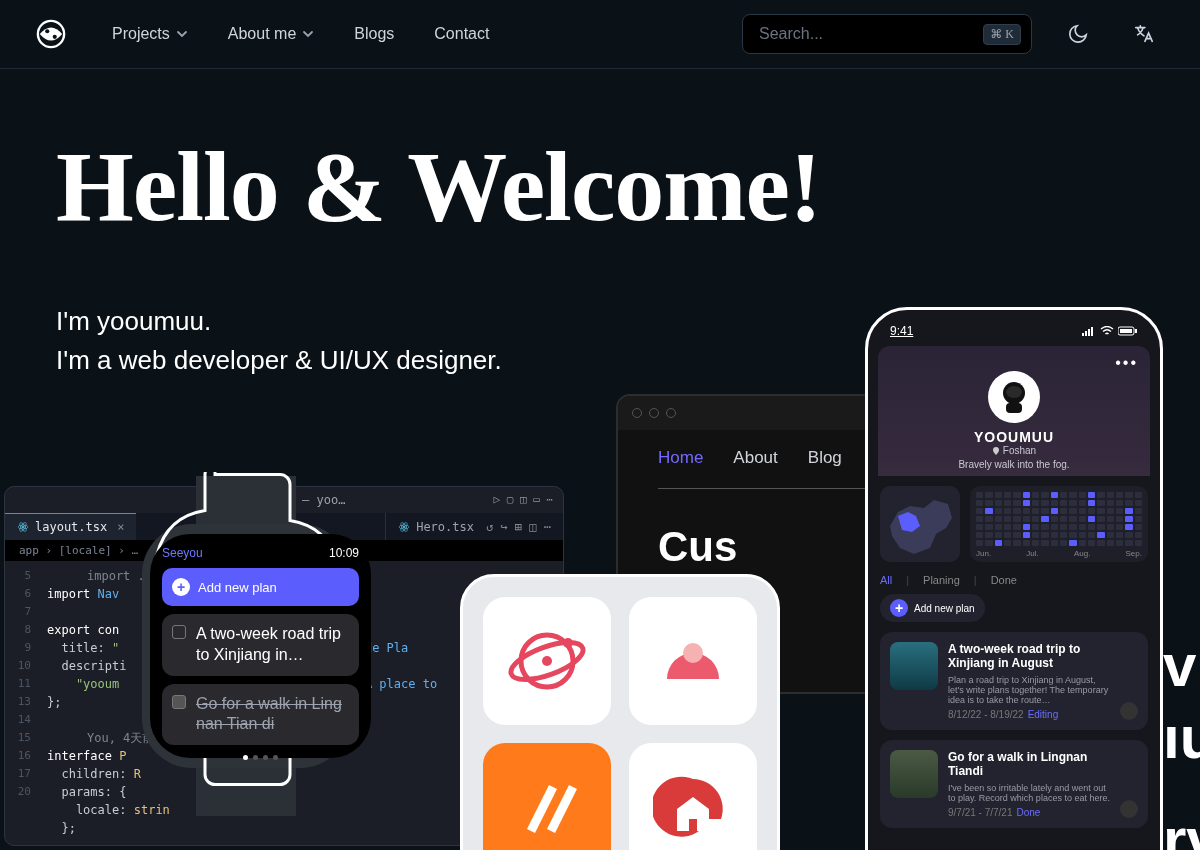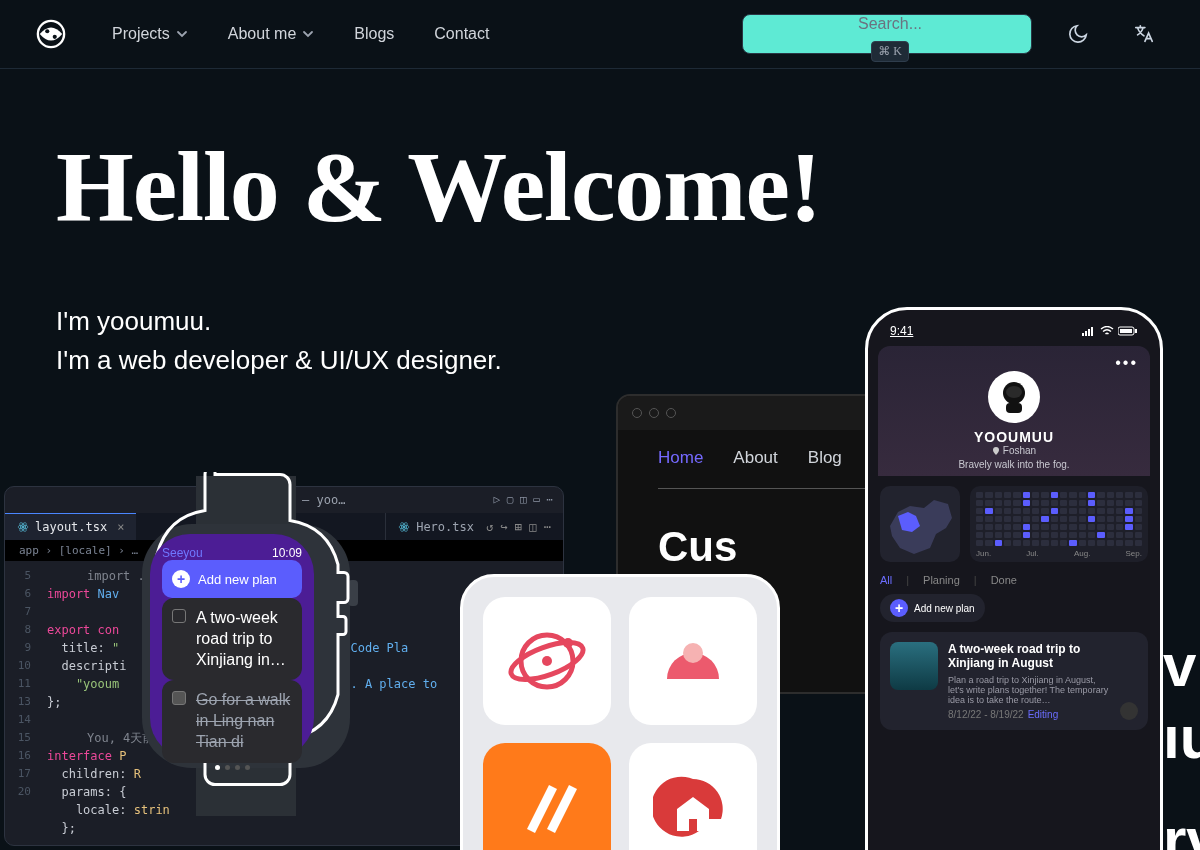--- a/index.html
+++ b/index.html
@@ -16,22 +16,22 @@
     display: flex; align-items: center;
     padding: 14px 36px;
     border-bottom: 1px solid #1e2a36;
     gap: 26px;
   }
   .logo { width: 30px; height:30px; }
   nav { display: flex; gap: 40px; margin-left: 20px; }
   .nav-item { display:flex; align-items:center; gap:6px; color:#d1d5db; font-size:16px; font-weight:500; cursor:pointer; }
   .spacer { flex:1; }
   .search-box {
-    width: 290px; height: 40px; background:#5eead4; border:1px solid #2a3744;
-    border-radius: 8px; display:flex; align-items:center; padding:0 10px 0 16px; gap:8px;flex-direction:column;
+    width: 290px; height: 40px; background:#000000; border:1px solid #2a3744;
+    border-radius: 8px; display:flex; align-items:center; padding:0 10px 0 16px; gap:8px;
   }
   .search-box span.ph { color:#6b7280; font-size:16px; flex:1; }
   .kbd { background:#1f2b37; color:#9ca3af; border-radius:4px; font-size:12px; padding:2px 6px; font-family:ui-monospace; border:1px solid #2f3d4c;}
   .icon-btn { width:40px; height:40px; display:flex; align-items:center; justify-content:center; cursor:pointer; }
 
   
   .hero { padding: 60px 56px 0; }
   .hero h1 {
     font-family: 'Georgia','Times New Roman',serif;
     font-weight: 900; font-size: 100px; letter-spacing:-1px;
@@ -50,21 +50,21 @@
     overflow:hidden;
   }
   .cw-title { text-align:center; font-size:12px; color:#9aa1ad; padding:6px 0;}
   .cw-icons { position:absolute; top:6px; right:10px; display:flex; gap:8px; color:#8b93a2; font-size:11px;}
   .cw-tabs { display:flex; background:#131721; font-size:12px;}
   .cw-tab { padding:6px 12px; display:flex; gap:6px; align-items:center; color:#9ca3af; }
   .cw-tab.active { background:#1e2330; color:#e5e7eb; border-top:1px solid #4a86ff;}
   .cw-crumbs { padding:4px 14px; font-size:11px; color:#7b8494; background:#000000;}
   .cw-gutter { position:absolute; left:0; top:80px; width:36px; text-align:right; color:#4b5563; line-height:18px; font-size:11px; padding-right:10px;}
   .cw-code { position:absolute; left:42px; top:80px; line-height:18px; font-size:12px; white-space:pre; }
-  .kw{color:#ec4899;} .str{color:#98c379;} .id{color:#61afef;} .fn{color:#e5c07b;} .cm{color:#7f848e;margin-left:40px;}
+  .kw{color:#ffffff;} .str{color:#98c379;} .id{color:#61afef;} .fn{color:#e5c07b;} .cm{color:#7f848e;margin-left:40px;}
 
   
   .browser {
     position:absolute; left:616px; top:4px; width:430px; height:300px;
     background:#111; border:2px solid #2d2d2d; border-radius:14px; overflow:hidden;
   }
   .browser-bar { height:34px; display:flex; align-items:center; gap:7px; padding:0 14px; background:#1a1a1a;}
   .dot { width:10px; height:10px; border-radius:50%; border:1px solid #555;}
   .browser-nav { display:flex; gap:30px; padding:18px 40px; font-size:17px; color:#d1d5db;}
   .browser-nav .active { color:#7569ff; }
@@ -76,24 +76,24 @@
 
   
   .watch-wrap { position:absolute; top:50px; left:120px; width:220px; height:400px; }
   .watch-outline { position:absolute; top:32px; left:25px; width:205px; height:365px; }
   .band { position:absolute; left:76px; width:100px; height:60px; background:#2b3036; }
   .band.top{ top:36px; border-radius:0 0 8px 8px;}
   .band.bot{ top:316px; border-radius:8px 8px 0 0;}
   .watch-case { position:absolute; top:84px; left:22px; width:208px; height:244px; background:#2e333a; border-radius:50px; }
   .crown { position:absolute; left:228px; top:140px; width:10px; height:26px; background:#3a3f47; border-radius:4px;}
   .watch-face {
-    position:absolute; top:94px; left:30px; width:164px; height:224px;
-    background:#4c1d95; border-radius:40px; padding:12px 12px;
+    position:absolute; top:94px; left:30px; width:221px; height:224px;
+    background:#000000; border-radius:40px; padding:12px 12px;
     font-family:-apple-system,sans-serif; color:#fff;
-    display:flex; flex-direction:column; gap:0;
+    display:flex; flex-direction:column; gap:8px;
   }
   .wf-head{ display:flex; justify-content:space-between; font-size:12px;}
   .wf-head .app{ color:#6f78ff;}
   .wf-btn{ background:#5b5dfd; border-radius:10px; padding:10px; display:flex; align-items:center; gap:8px; font-size:13px;}
   .wf-card{ background:#2a2a2e; border-radius:12px; padding:10px; display:flex; gap:10px; font-size:16px; line-height:1.3;}
   .wf-card.done span{ text-decoration:line-through; color:#9ca3af;}
   .wf-check{ width:14px; height:14px; border:1.5px solid #777; border-radius:3px; flex:none; margin-top:1px;}
   .wf-dots{ display:flex; gap:5px; justify-content:center; margin-top:2px;}
   .wf-dots i{ width:5px; height:5px; border-radius:50%; background:#555;}
   .wf-dots i.on{ background:#fff;}
@@ -546,15 +546,24 @@
     </div>
     <div class="ph-card">
       <div class="ph-thumb"></div>
       <div style="flex:1">
         <h4>A two-week road trip to Xinjiang in August</h4>
         <p>Plan a road trip to Xinjiang in August, let's write plans together! The temporary idea is to take the route…</p>
         <div class="meta"><span>8/12/22 - 8/19/22</span><em>Editing</em></div>
       </div>
       <div class="av"></div>
     </div>
+    <div class="ph-card">
+      <div class="ph-thumb" style="background:linear-gradient(#4a5a44,#2a3a2a)"></div>
+      <div style="flex:1">
+        <h4>Go for a walk in Lingnan Tiandi</h4>
+        <p>I've been so irritable lately and went out to play. Record which places to eat here.</p>
+        <div class="meta"><span>9/7/21 - 7/7/21</span><em>Done</em></div>
+      </div>
+      <div class="av"></div>
+    </div>
   </div>
 
 </div>
 
 </body></html>

